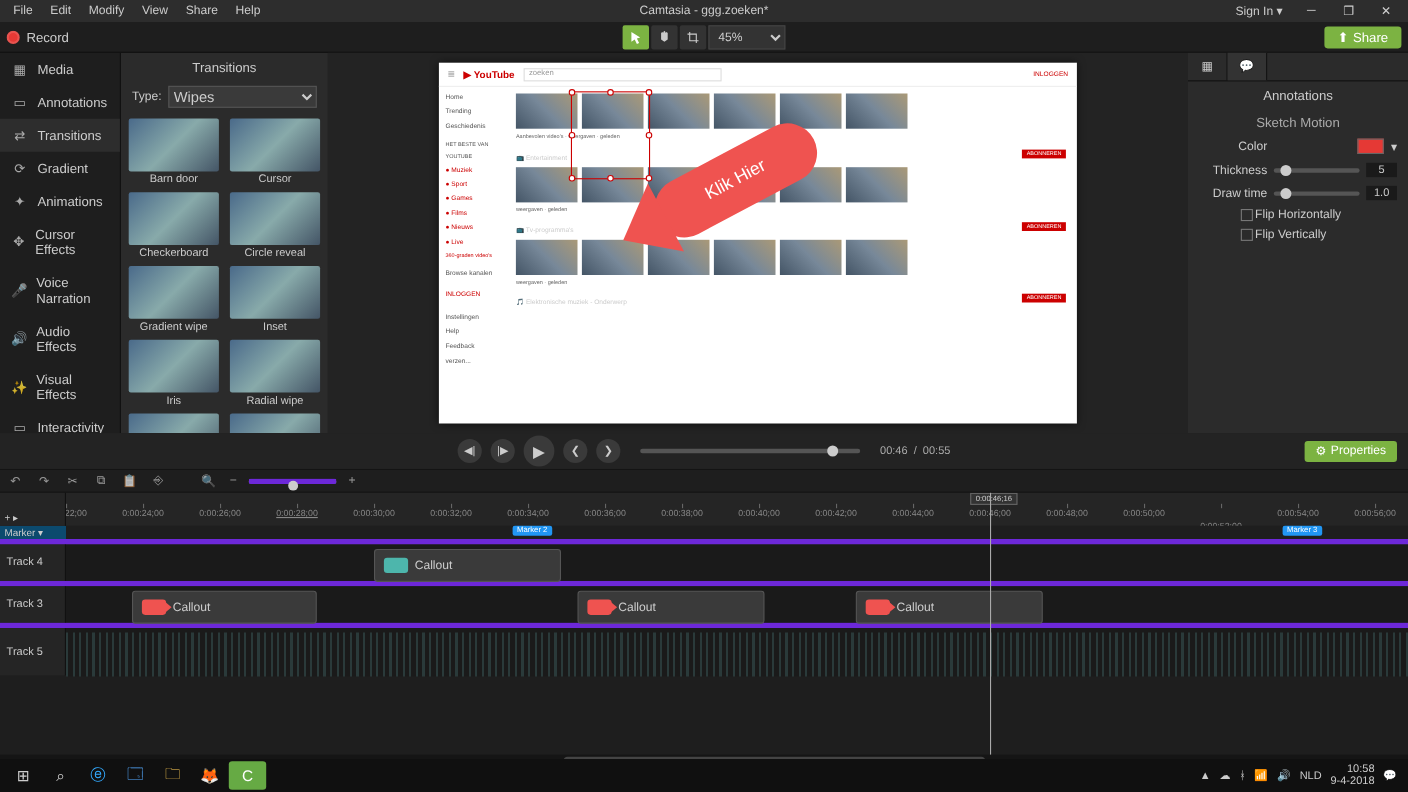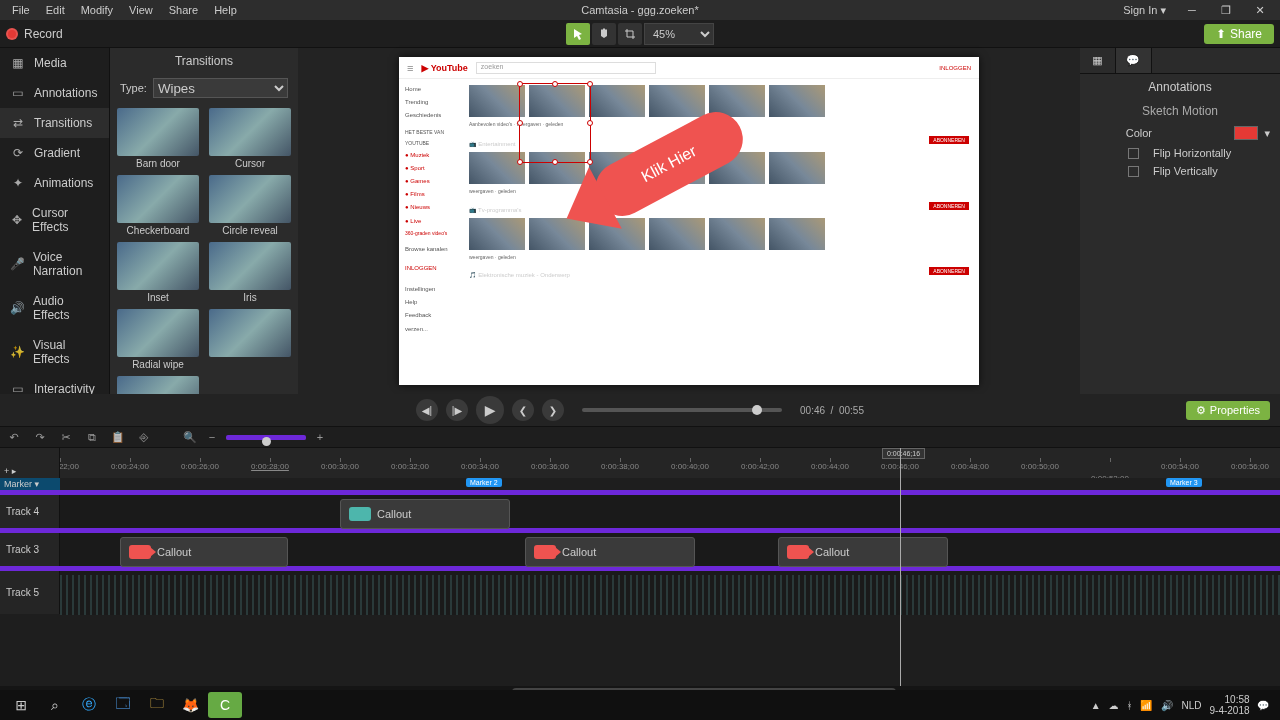--- a/index.html
+++ b/index.html
@@ -72,21 +72,21 @@
 .prop-tab { width:36px; display:flex; align-items:center; justify-content:center; cursor:pointer; border-right:1px solid #111;}
 .prop-tab.active { background:#333;}
 .prop-title { text-align:center; padding:6px 0; font-size:12px;}
 .prop-sub { text-align:center; padding:4px 0; font-size:12px; color:#aaa;}
 .prop-row { display:flex; align-items:center; padding:4px 10px; gap:6px; font-size:11px;}
 .prop-row .lab { width:62px; text-align:right;}
 .prop-row .slider { flex:1; height:4px; background:#555; border-radius:2px; position:relative;}
 .prop-row .knob { width:10px; height:10px; background:#ccc; border-radius:50%; position:absolute; top:-3px; left:6px;}
 .prop-row .val { width:28px; background:#1a1a1a; text-align:center; font-size:10px; padding:1px 0;}
 .color-sw { width:24px; height:14px; background:#e53935; border:1px solid #666;}
-.chk-row { display:flex; align-items:center; gap:14px; padding:3px 10px 3px 48px; font-size:11px;}
+.chk-row { display:flex; align-items:center; gap:2px; padding:3px 10px 3px 48px; font-size:11px;}
 .chk { width:11px; height:11px; border:1px solid #777;}
 
 
 .playback { height:32px; background:#232323; display:flex; align-items:center; justify-content:center; gap:8px; position:relative;}
 .pb-btn { width:22px; height:22px; border-radius:50%; background:#3a3a3a; display:flex; align-items:center; justify-content:center; font-size:10px; cursor:pointer;}
 .pb-play { width:28px; height:28px; font-size:14px;}
 .pb-seek { width:200px; height:4px; background:#555; border-radius:2px; position:relative; margin:0 10px;}
 .pb-seek .knob { position:absolute; width:10px; height:10px; background:#ccc; border-radius:50%; top:-3px; left:85%;}
 .pb-time { font-size:10px; color:#aaa;}
 .props-btn { position:absolute; right:10px; background:#7cb342; color:#fff; padding:3px 10px; border-radius:3px; display:flex; align-items:center; gap:4px; font-size:11px; cursor:pointer;}
@@ -250,20 +250,24 @@
       <div class="tp-item">
           <div class="tp-thumb"></div>
           <span class="tp-label">Checkerboard</span>
         </div>
       <div class="tp-item">
           <div class="tp-thumb"></div>
           <span class="tp-label">Circle reveal</span>
         </div>
       <div class="tp-item">
           <div class="tp-thumb"></div>
+          <span class="tp-label">Gradient wipe</span>
+        </div>
+      <div class="tp-item">
+          <div class="tp-thumb"></div>
           <span class="tp-label">Inset</span>
         </div>
       <div class="tp-item">
           <div class="tp-thumb"></div>
           <span class="tp-label">Iris</span>
         </div>
       <div class="tp-item">
           <div class="tp-thumb"></div>
           <span class="tp-label">Radial wipe</span>
         </div>
@@ -361,20 +365,34 @@
       <div class="prop-tab">▦</div>
       <div class="prop-tab active">💬</div>
     </div>
     <div class="prop-title">Annotations</div>
     <div class="prop-sub">Sketch Motion</div>
     <div class="prop-row">
       <span class="lab">Color</span>
       <div style="flex:1"></div>
       <div class="color-sw"></div>
         <span>▾</span>
+    </div>
+    <div class="prop-row">
+      <span class="lab">Thickness</span>
+      <div class="slider">
+          <div class="knob"></div>
+        </div>
+      <div class="val">5</div>
+    </div>
+    <div class="prop-row">
+      <span class="lab">Draw time</span>
+      <div class="slider">
+          <div class="knob"></div>
+        </div>
+      <div class="val">1.0</div>
     </div>
     <div class="chk-row">
         <div class="chk"></div>
         <span>Flip Horizontally</span>
       </div>
     <div class="chk-row">
         <div class="chk"></div>
         <span>Flip Vertically</span>
       </div>
   </div>

